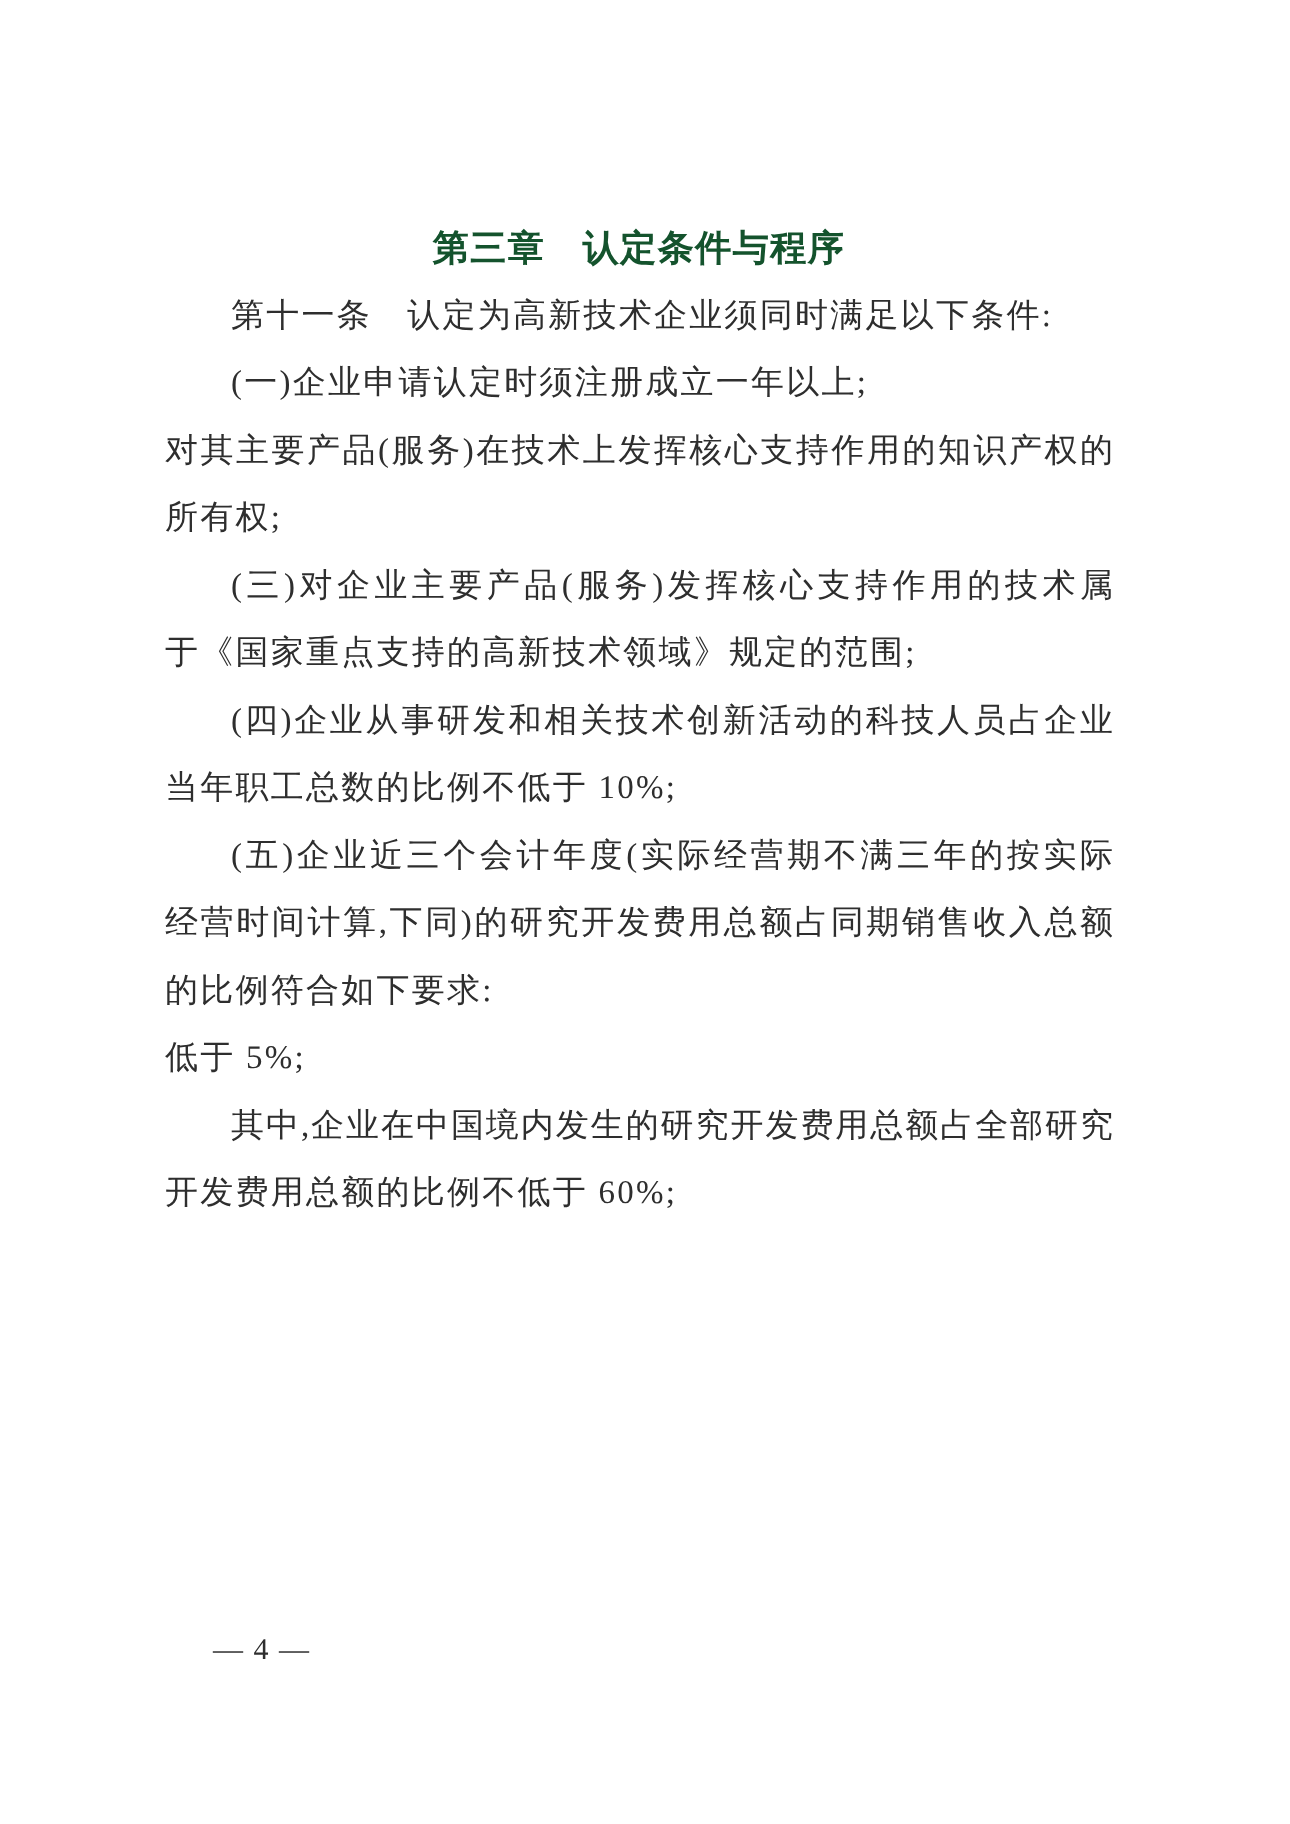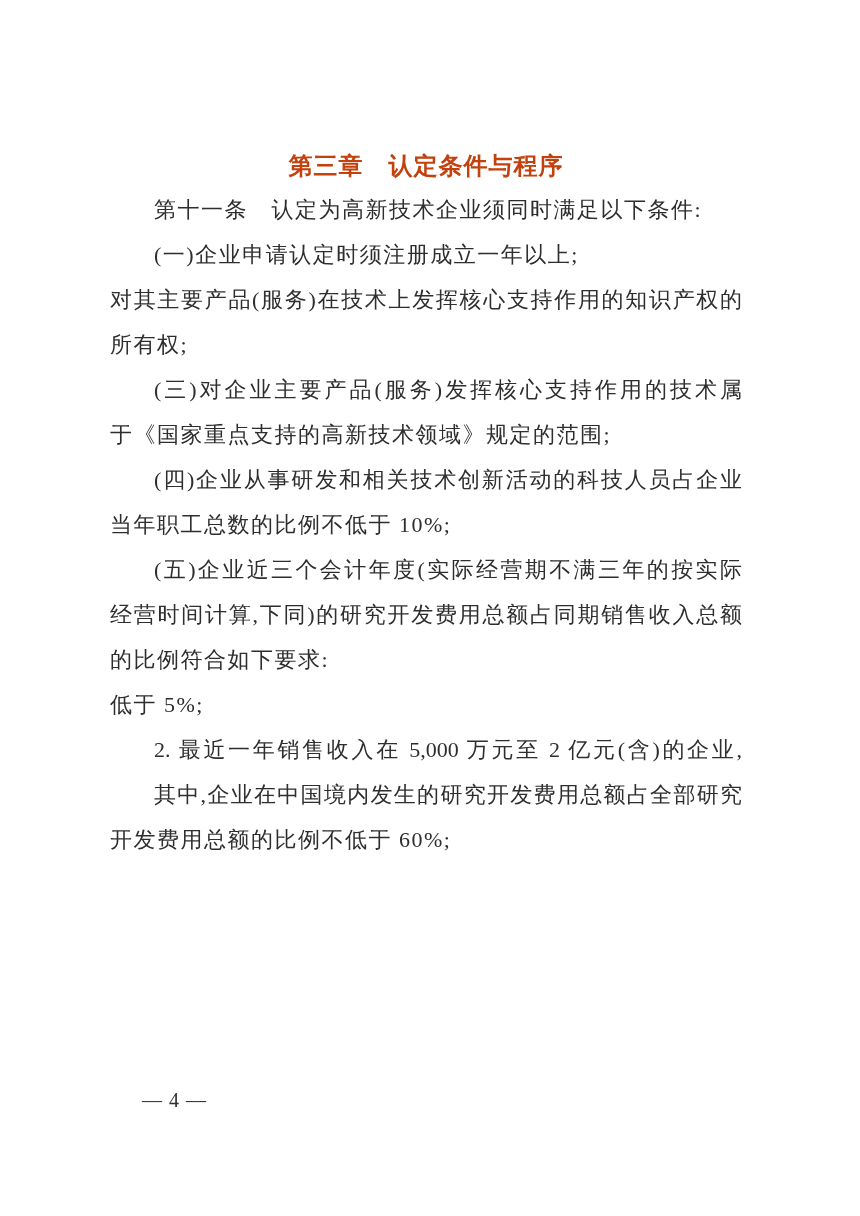--- a/index.html
+++ b/index.html
@@ -50,33 +50,32 @@
     line-height: 28px;
     letter-spacing: 1px;
     color: #2e2e2e;
   }
 </style>
 </head>
 <body>
 
 <div class="page" style="color: rgb(46, 46, 46); background: rgb(255, 255, 255);">
   <div class="content">
-    <h1 class="title" style="color: #c2410c; font-family: Liberation Serif, serif;">第三章　认定条件与程序</h1>
+    <h1 class="title" style="color: #14532d; font-family: Liberation Serif, serif;">第三章　认定条件与程序</h1>
     <div class="body-block">
         <div class="line indent">第十一条　认定为高新技术企业须同时满足以下条件:</div>
         <div class="line indent">(一)企业申请认定时须注册成立一年以上;</div>
         <div class="line fill">对其主要产品(服务)在技术上发挥核心支持作用的知识产权的</div>
         <div class="line">所有权;</div>
         <div class="line indent fill">(三)对企业主要产品(服务)发挥核心支持作用的技术属</div>
         <div class="line">于《国家重点支持的高新技术领域》规定的范围;</div>
         <div class="line indent fill">(四)企业从事研发和相关技术创新活动的科技人员占企业</div>
         <div class="line">当年职工总数的比例不低于 10%;</div>
         <div class="line indent fill">(五)企业近三个会计年度(实际经营期不满三年的按实际</div>
         <div class="line fill">经营时间计算,下同)的研究开发费用总额占同期销售收入总额</div>
         <div class="line">的比例符合如下要求:</div>
         <div class="line">低于 5%;</div>
-        <div class="line indent fill">2. 最近一年销售收入在 5,000 万元至 2 亿元(含)的企业,</div>
         <div class="line indent fill">其中,企业在中国境内发生的研究开发费用总额占全部研究</div>
         <div class="line">开发费用总额的比例不低于 60%;</div>
       </div>
   </div>
   <div class="page-number">— 4 —</div>
 </div>
 
 </body></html>

